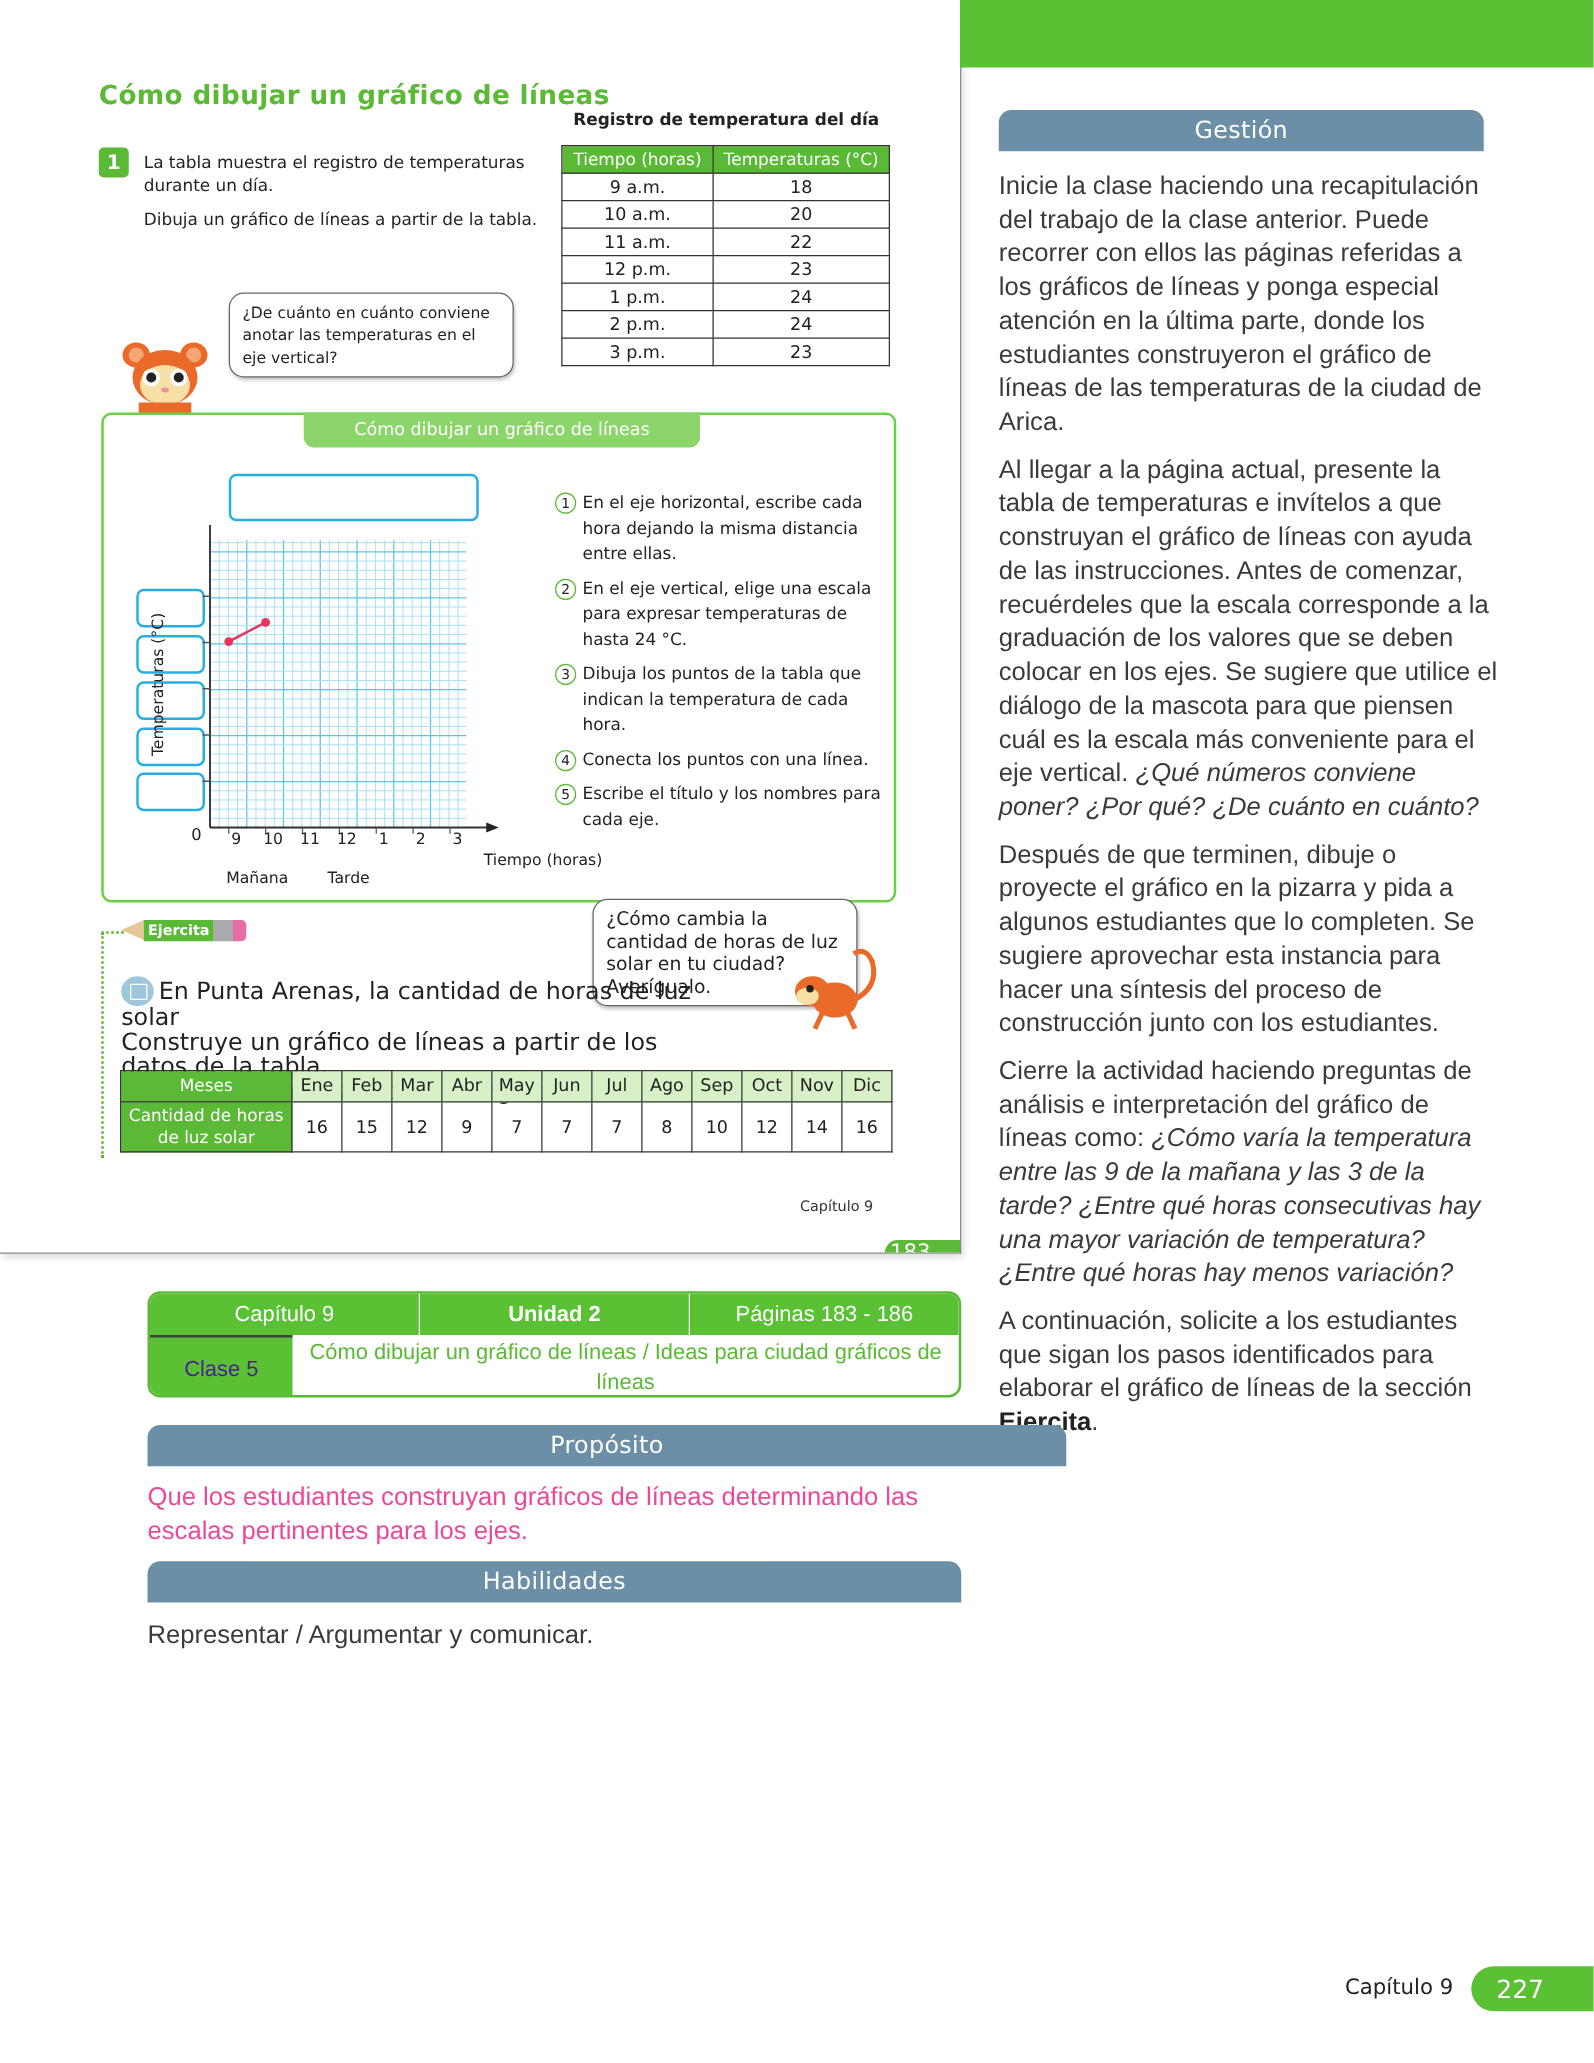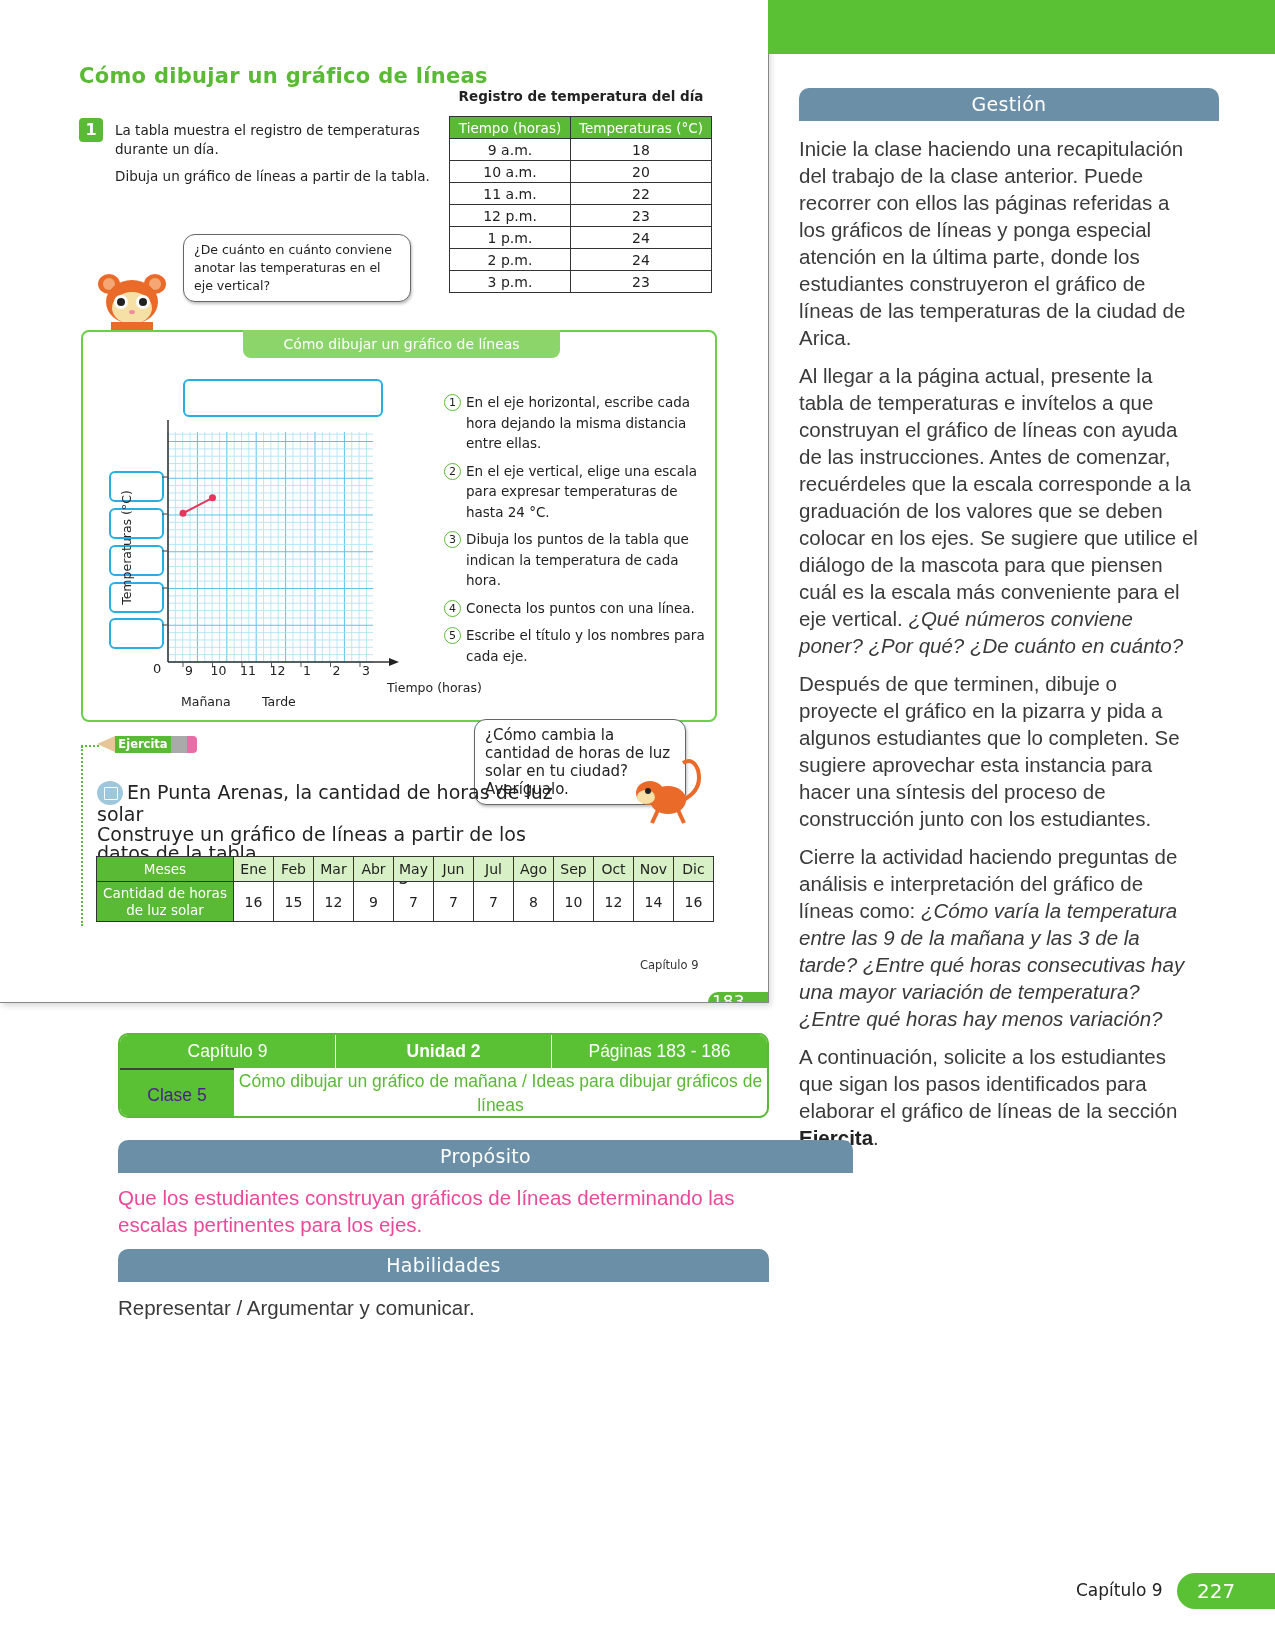--- a/index.html
+++ b/index.html
@@ -48,21 +48,21 @@
   table.sun tr.r2 td { height:39px; }
   table.sun td.hdr { background:#5ab935 !important; color:#fff; width:136px; font-size:13.5px; line-height:17px; }
   table.sun td.cell { width:39px; }
 
   .footer-student { left:640px; top:958px; font-size:11.5px; color:#333; }
   .footer-badge { left:708px; top:992px; width:66px; height:20px; background:#5ab935; border-radius:10px 0 0 10px; color:#fff; font-size:17px; line-height:20px; padding-left:4px; box-sizing:border-box; }
 
   
   .top-bar { left:768px; top:0; width:507px; height:54px; background:#5ac135; }
   .section-header { background:#6b8fa6; color:#fff; text-align:center; font-size:19px; border-radius:10px 10px 0 0; height:33px; line-height:33px; letter-spacing:0.3px; }
-  .gestion { left:799px; top:88px; width:420px; }
+  .gestion { left:799px; top:88px; width:388px; }
   .teacher-text { left:799px; top:135px; width:400px; font-family:"Liberation Sans", sans-serif; font-size:20.5px; line-height:27px; color:#3a3a3a; }
   .teacher-text p { margin:0 0 11px 0; }
   .teacher-text i { font-style:italic; }
   .teacher-text b { font-weight:bold; color:#222; }
 
   
   .info { left:118px; top:1033px; width:651px; height:85px; border:2px solid #5ab935; border-radius:10px 10px 10px 10px; overflow:hidden; box-sizing:border-box; }
   .info-row1 { position:absolute; left:0; top:0; width:100%; height:33px; background:#5ac135; display:flex; }
   .info-row1 div { flex:1; color:#fff; text-align:center; line-height:33px; font-family:"Liberation Sans", sans-serif; font-size:17.5px; border-right:1px solid #fff; }
   .info-row1 div:last-child { border-right:none; }
@@ -332,21 +332,21 @@
   <p><span>A continuación, solicite a los estudiantes que sigan los pasos identificados para elaborar el gráfico de líneas de la sección </span><b>Ejercita</b><span>.</span></p>
 </div>
 
 <div class="abs info">
   <div class="info-row1">
     <div>Capítulo 9</div>
     <div style="font-weight:bold">Unidad 2</div>
     <div>Páginas 183 - 186</div>
   </div>
   <div class="info-clase">Clase 5</div>
-  <div class="info-desc">Cómo dibujar un gráfico de mañana / Ideas para dibujar gráficos de líneas</div>
+  <div class="info-desc">Cómo dibujar un gráfico de líneas / Ideas para ciudad gráficos de líneas</div>
 </div>
 
 <div class="abs section-header proposito">Propósito</div>
 <div class="abs proposito-text">Que los estudiantes construyan gráficos de líneas determinando las escalas pertinentes para los ejes.</div>
 <div class="abs section-header habilidades">Habilidades</div>
 <div class="abs habilidades-text">Representar / Argumentar y comunicar.</div>
 
 <div class="abs page-footer-label">Capítulo 9</div>
 <div class="abs page-footer-badge">227</div>
 

